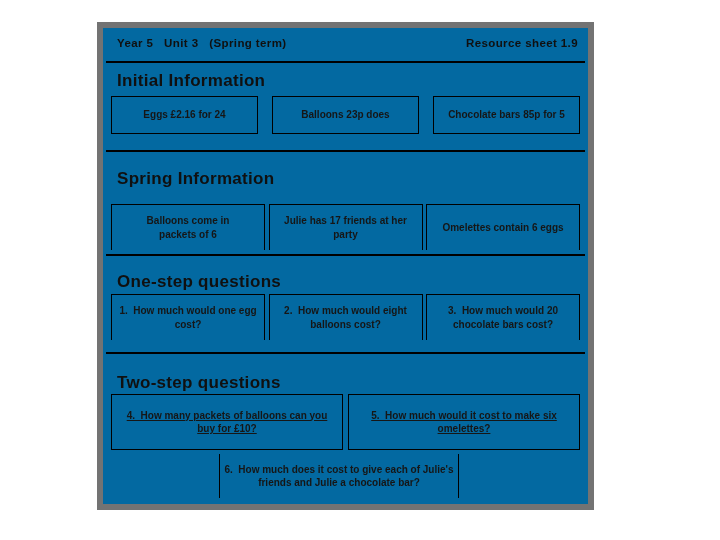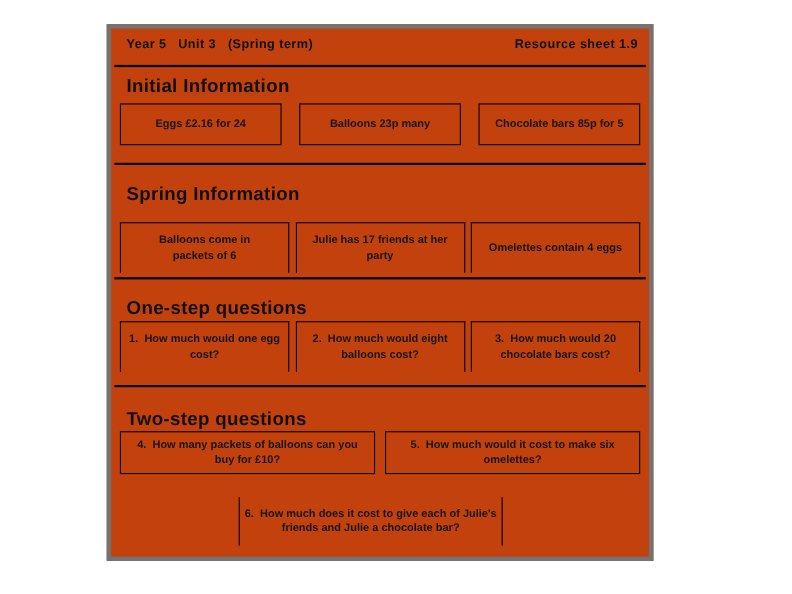--- a/index.html
+++ b/index.html
@@ -9,22 +9,22 @@
     height: 540px;
     background: #ffffff;
     font-family: "Liberation Sans", "DejaVu Sans", sans-serif;
   }
   .sheet {
     position: absolute;
     left: 97px;
     top: 22px;
     width: 497px;
     height: 488px;
-    background: #c2410c;
-    border: 4px solid #737373;
+    background: #0369a1;
+    border: 6px solid #737373;
     box-sizing: border-box;
   }
   .abs { position: absolute; }
   .header-row {
     top: 9px; left: 14px; right: 10px;
     display: flex;
     justify-content: space-between;
     font-weight: 700;
     font-size: 11.5px;
     letter-spacing: 0.4px;
@@ -57,21 +57,21 @@
     text-align: center;
     font-size: 10px;
     font-weight: 600;
     line-height: 1.35;
     color: #161616;
   }
   .box span { white-space: pre-wrap; display: block; padding: 0 4px; }
   .box.open { border-bottom: none; }
   .b-init { width: 147px; height: 38px; }
   .b-mid  { width: 154px; height: 46px; }
-  .b-two  { width: 232px; height: 39px; }
+  .b-two  { width: 232px; height: 56px; text-decoration: underline; }
   .b-last {
     left: 116px; width: 240px; height: 44px;
     border: none;
     border-left: 1.5px solid #000000;
     border-right: 1.5px solid #000000;
   }
   .t-hdr   { top: 9px; }
   .t-rule1 { top: 33px; }
   .t-h1    { top: 43px; }
   .t-row1  { top: 68px; }
@@ -97,41 +97,41 @@
   </div>
 
   <div class="abs rule t-rule1"></div>
 
   <div class="abs sec-h t-h1">Initial Information</div>
   <div class="abs row t-row1">
     <div class="box b-init">
         <span>Eggs £2.16 for 24</span>
       </div>
     <div class="box b-init">
-        <span>Balloons 23p many</span>
+        <span>Balloons 23p does</span>
       </div>
     <div class="box b-init">
         <span>Chocolate bars 85p for 5</span>
       </div>
   </div>
 
   <div class="abs rule t-rule2"></div>
 
   <div class="abs sec-h t-h2">Spring Information</div>
   <div class="abs row t-row2">
     <div class="box b-mid open">
         <span>Balloons come in
 packets of 6</span>
       </div>
     <div class="box b-mid open">
         <span>Julie has 17 friends at her
 party</span>
       </div>
     <div class="box b-mid open">
-        <span>Omelettes contain 4 eggs</span>
+        <span>Omelettes contain 6 eggs</span>
       </div>
   </div>
 
   <div class="abs rule t-rule3"></div>
 
   <div class="abs sec-h t-h3">One-step questions</div>
   <div class="abs row t-row3">
     <div class="box b-mid open">
         <span>1.  How much would one egg
 cost?</span>

